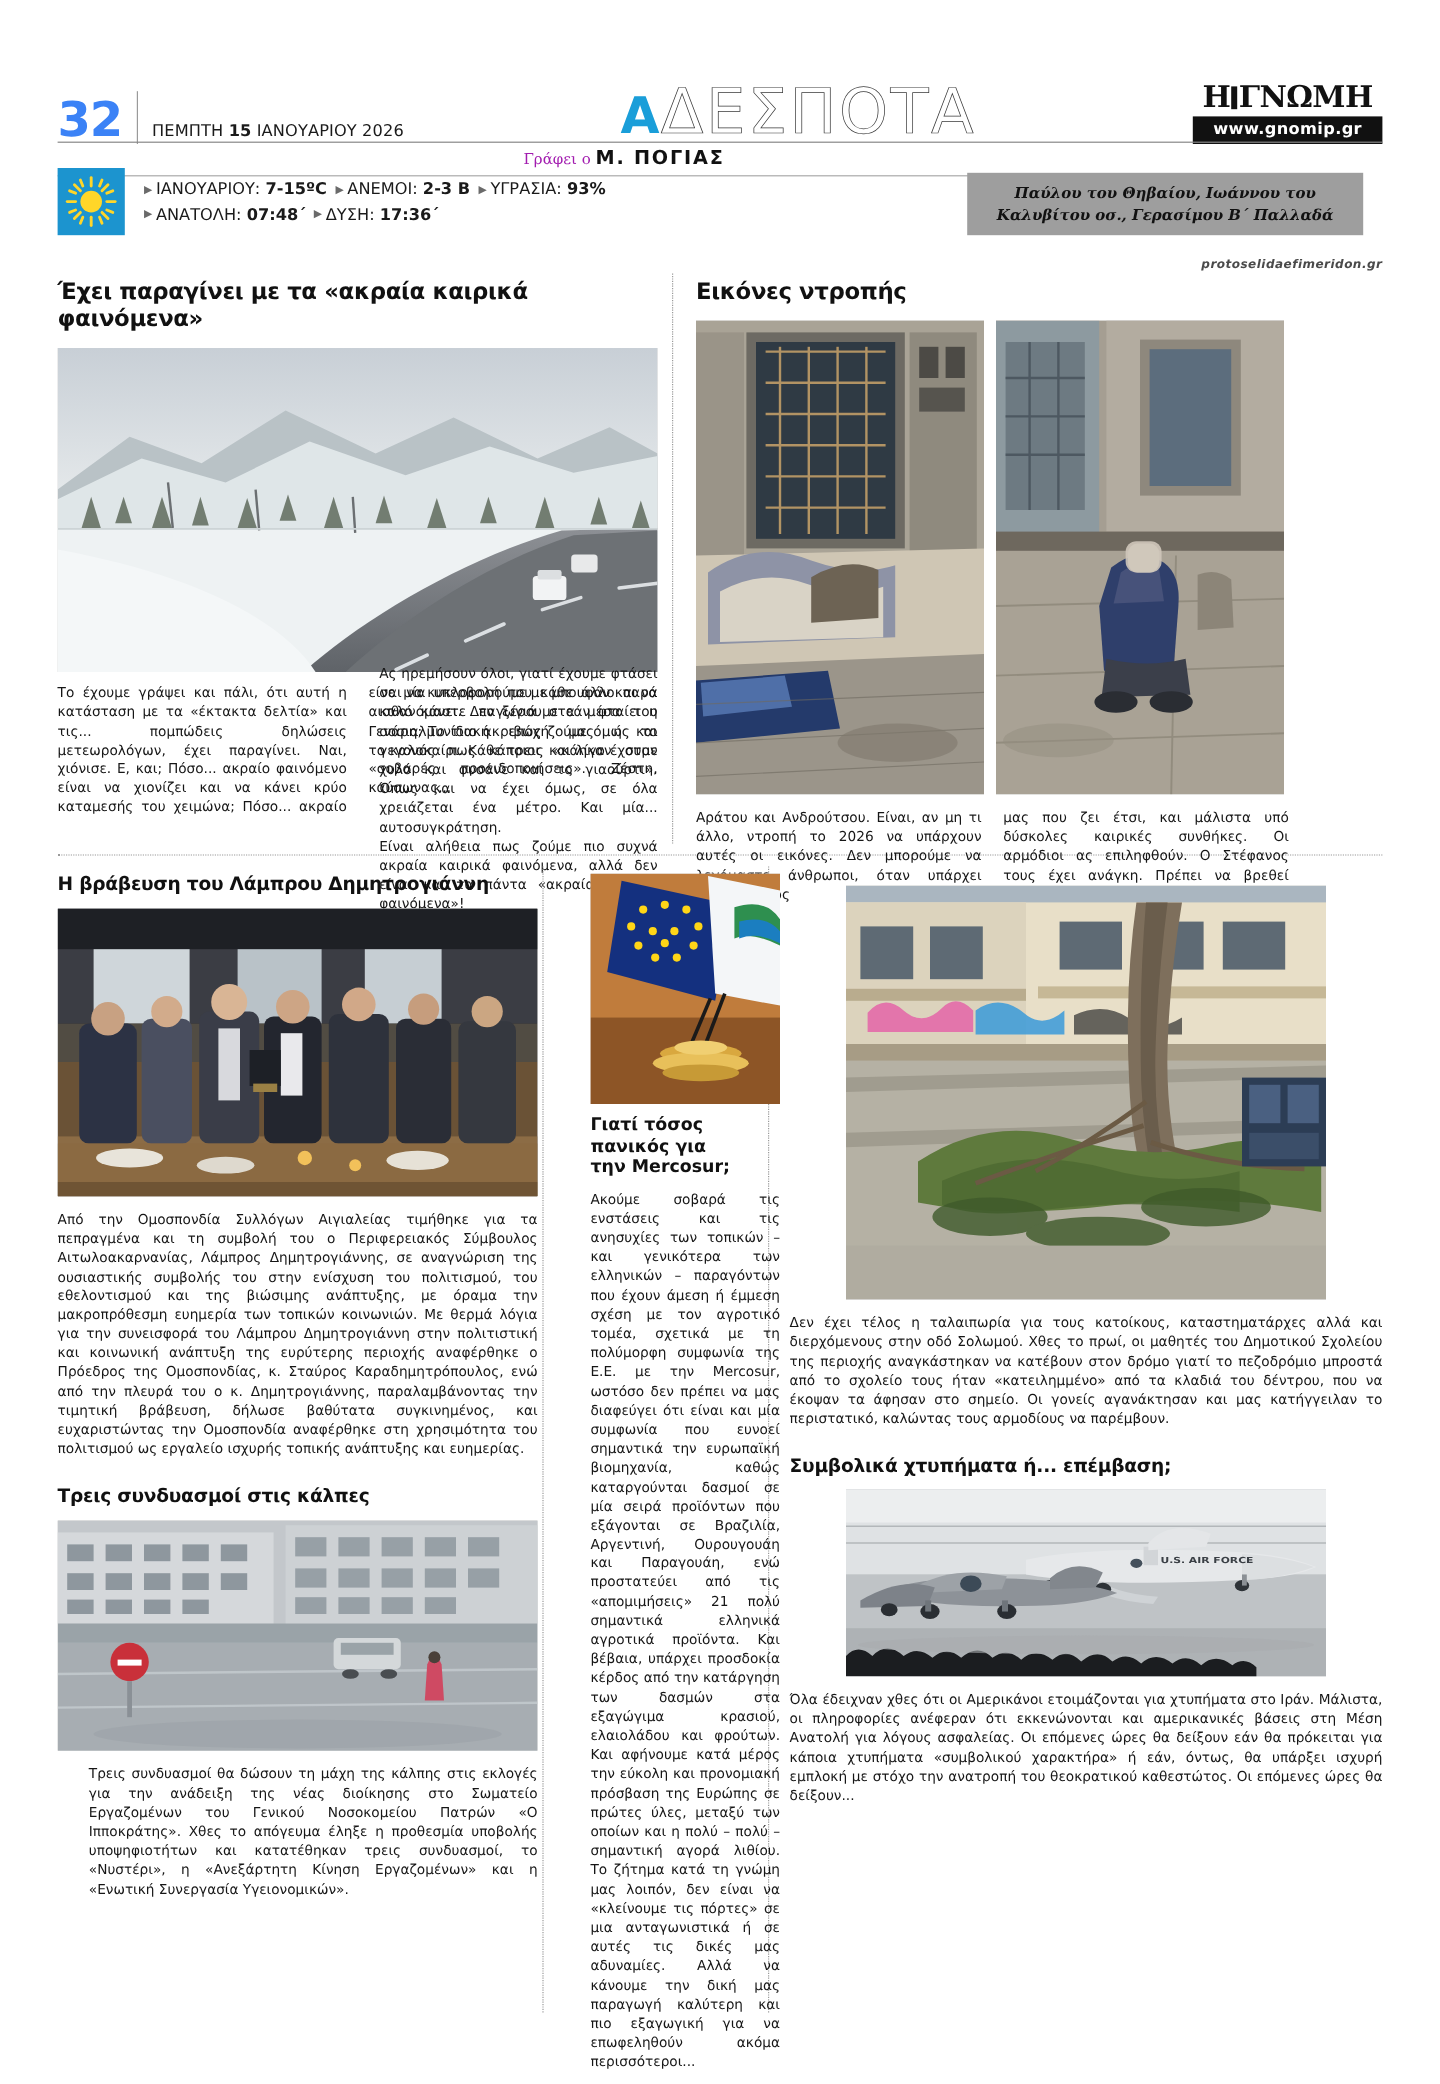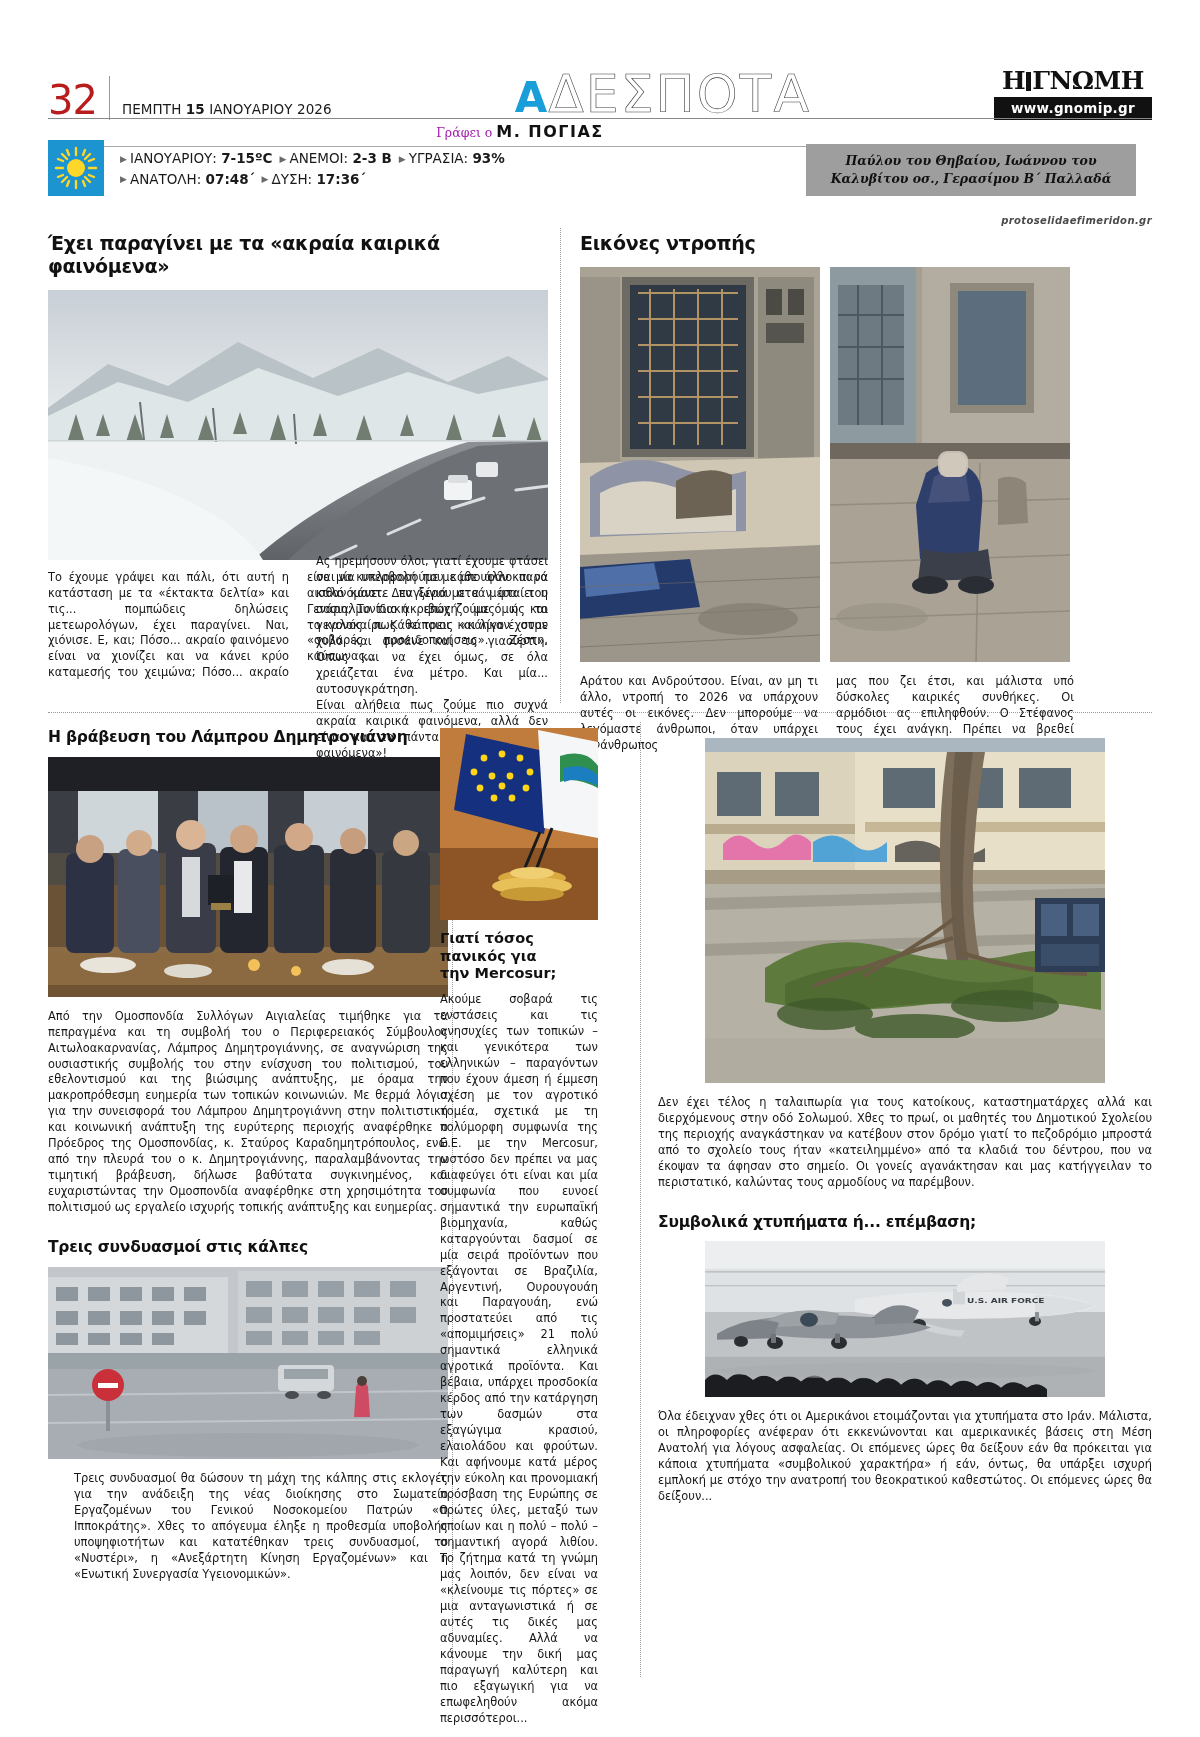--- a/index.html
+++ b/index.html
@@ -12,21 +12,21 @@
   }
   .page { position: relative; width: 1200px; height: 1737px; padding: 0; }
 
   
   .masthead {
     position: absolute; left: 48px; top: 68px; width: 1104px; height: 52px;
     display: flex; align-items: flex-end;
   }
   .page-num {
     font-family: "DejaVu Sans", sans-serif;
-    font-size: 40px; font-weight: 400; color: #b91c1c;
+    font-size: 40px; font-weight: 700; color: #3b82f6;
     line-height: 1; padding-right: 12px; letter-spacing: -1px;
   }
   .date-wrap {
     border-left: 1px solid #9a9a9a;
     padding: 0 0 3px 12px;
     height: 44px; display: flex; align-items: flex-end;
   }
   .date-text { font-size: 13.5px; letter-spacing: 0.1px; color: #1a1a1a; }
   .date-text b { font-weight: 700; }
 
@@ -142,21 +142,21 @@
   .hr-mid {
     position: absolute; left: 48px; top: 712px; width: 1104px;
     border-top: 1.5px dotted #9a9a9a;
   }
 
   .twocol2 { column-count: 2; column-gap: 18px; margin-top: 10px; }
   .twocol2 p.body { margin-bottom: 0; }
 
   
   .col-left  { position: absolute; left: 48px;  top: 728px; width: 400px; }
-  .col-mid   { position: absolute; left: 440px; top: 728px; width: 158px; }
+  .col-mid   { position: absolute; left: 492px; top: 728px; width: 158px; }
   .col-right { position: absolute; left: 658px; top: 728px; width: 494px; }
 
   .div-lm { position: absolute; left: 452px; top: 722px; height: 955px; border-left: 1.5px dotted #9a9a9a; }
   .div-mr { position: absolute; left: 640px; top: 722px; height: 955px; border-left: 1.5px dotted #9a9a9a; }
 
   .mini-head {
     font-family: "DejaVu Sans", sans-serif;
     font-size: 14.5px; font-weight: 700; line-height: 1.22; color: #111;
   }
 </style>

